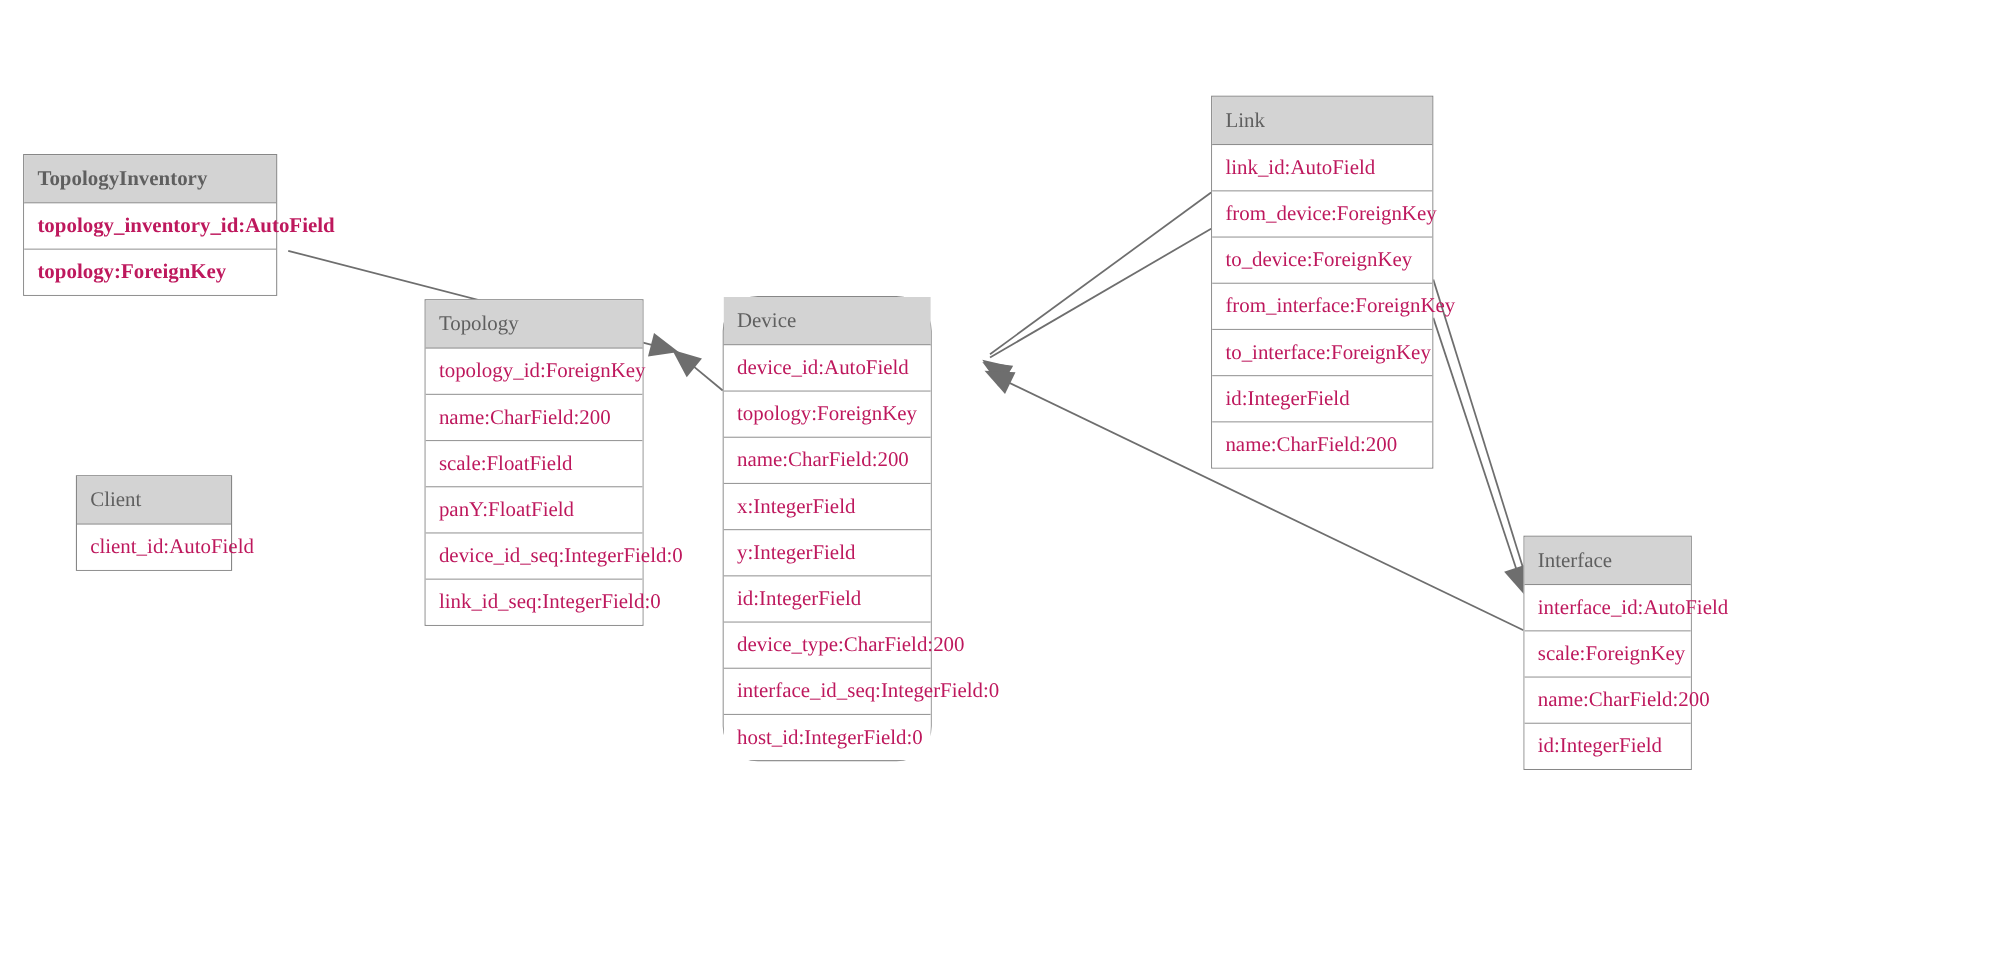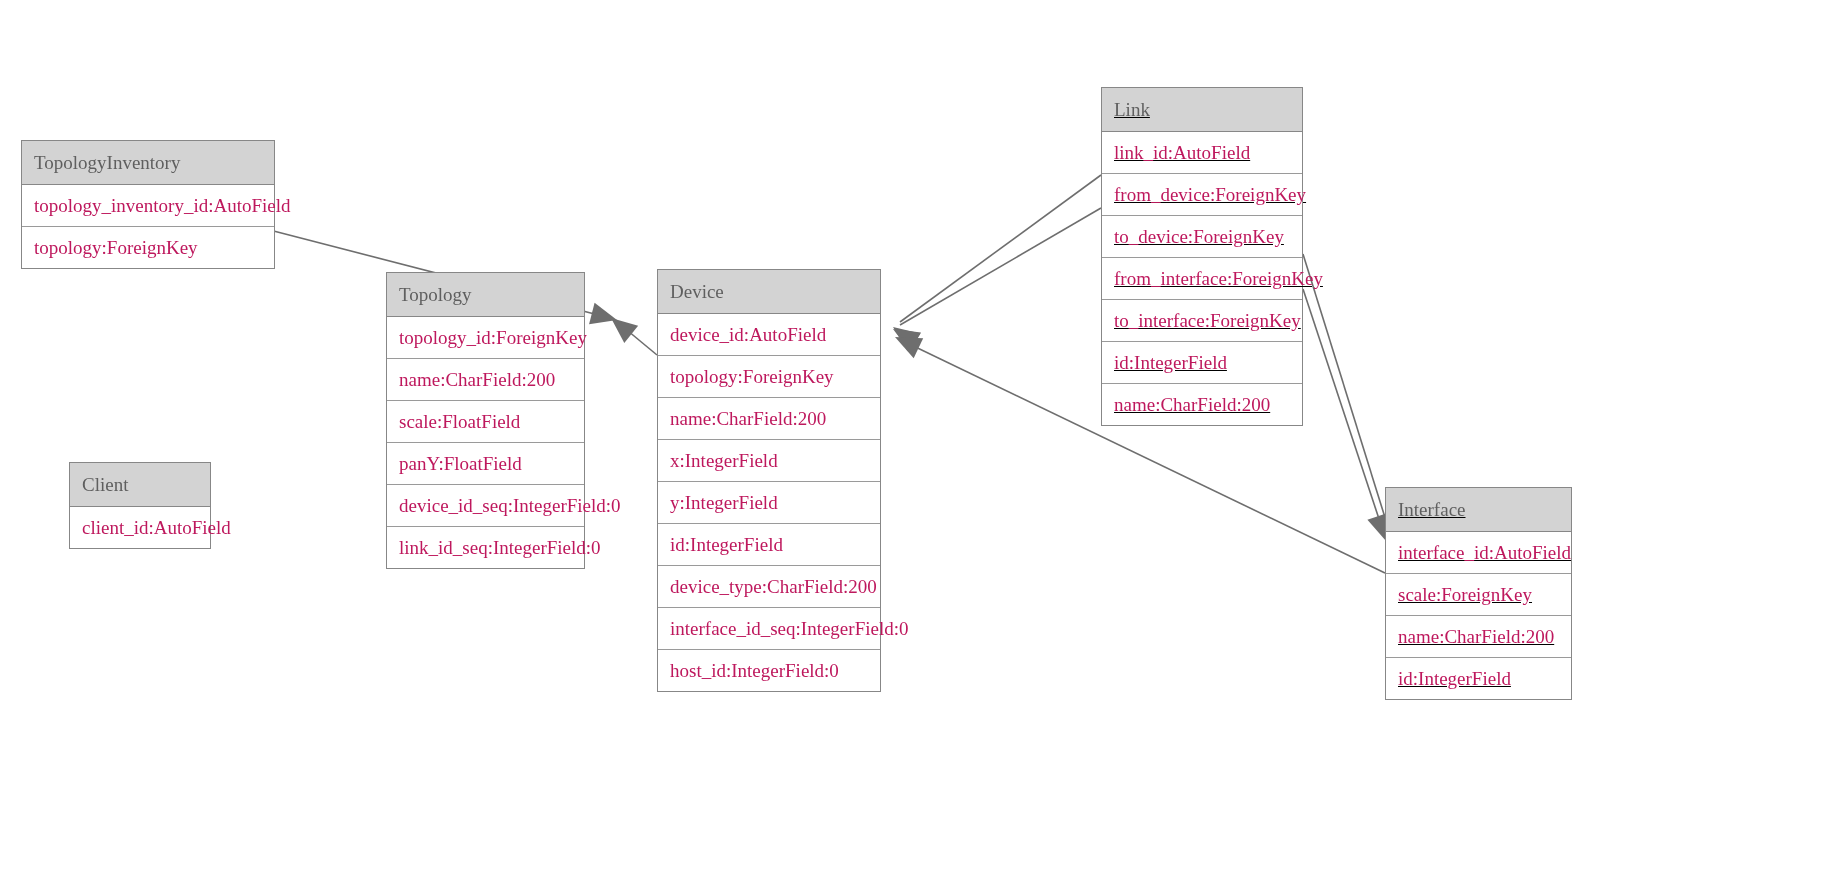--- a/index.html
+++ b/index.html
@@ -84,62 +84,62 @@
         <path d="M 1303,254 L 1387,524" stroke="#6e6e6e" stroke-width="1.6" fill="none"></path>
         <polygon points="0,0 -26,-11 -26,11" fill="#6e6e6e" transform="translate(1392,540) rotate(72.7)"></polygon>
       </g>
       <g>
         <path d="M 1303,289 L 1381,525" stroke="#6e6e6e" stroke-width="1.6" fill="none"></path>
         <polygon points="0,0 -26,-11 -26,11" fill="#6e6e6e" transform="translate(1386,541) rotate(71.7)"></polygon>
       </g>
     </svg>
 
   <div id="entity-layer">
-      <div class="entity" style="left: 21px; top: 140px; width: 254px;">
+      <div class="entity" style="left: 21px; top: 140px; width: 231px; font-weight: bold;">
         <div class="entity-header">TopologyInventory</div>
         <div class="entity-row first">topology_inventory_id:AutoField</div>
         <div class="entity-row">topology:ForeignKey</div>
       </div>
       <div class="entity" style="left: 386px; top: 272px; width: 199px;">
         <div class="entity-header">Topology</div>
         <div class="entity-row first">topology_id:ForeignKey</div>
         <div class="entity-row">name:CharField:200</div>
         <div class="entity-row">scale:FloatField</div>
         <div class="entity-row">panY:FloatField</div>
         <div class="entity-row">device_id_seq:IntegerField:0</div>
         <div class="entity-row">link_id_seq:IntegerField:0</div>
       </div>
-      <div class="entity" style="left: 657px; top: 269px; width: 224px;">
+      <div class="entity" style="left: 657px; top: 269px; width: 190px; border-radius: 32px;">
         <div class="entity-header">Device</div>
         <div class="entity-row first">device_id:AutoField</div>
         <div class="entity-row">topology:ForeignKey</div>
         <div class="entity-row">name:CharField:200</div>
         <div class="entity-row">x:IntegerField</div>
         <div class="entity-row">y:IntegerField</div>
         <div class="entity-row">id:IntegerField</div>
         <div class="entity-row">device_type:CharField:200</div>
         <div class="entity-row">interface_id_seq:IntegerField:0</div>
         <div class="entity-row">host_id:IntegerField:0</div>
       </div>
-      <div class="entity" style="left: 1101px; top: 87px; width: 202px; text-decoration: underline;">
+      <div class="entity" style="left: 1101px; top: 87px; width: 202px;">
         <div class="entity-header">Link</div>
         <div class="entity-row first">link_id:AutoField</div>
         <div class="entity-row">from_device:ForeignKey</div>
         <div class="entity-row">to_device:ForeignKey</div>
         <div class="entity-row">from_interface:ForeignKey</div>
         <div class="entity-row">to_interface:ForeignKey</div>
         <div class="entity-row">id:IntegerField</div>
         <div class="entity-row">name:CharField:200</div>
       </div>
-      <div class="entity" style="left: 1385px; top: 487px; width: 187px; text-decoration: underline;">
+      <div class="entity" style="left: 1385px; top: 487px; width: 153px;">
         <div class="entity-header">Interface</div>
         <div class="entity-row first">interface_id:AutoField</div>
         <div class="entity-row">scale:ForeignKey</div>
         <div class="entity-row">name:CharField:200</div>
         <div class="entity-row">id:IntegerField</div>
       </div>
-      <div class="entity" style="left: 69px; top: 462px; width: 142px;">
+      <div class="entity" style="left: 69px; top: 432px; width: 142px;">
         <div class="entity-header">Client</div>
         <div class="entity-row first">client_id:AutoField</div>
       </div>
     </div>
 
 </div>
 
 </body></html>

